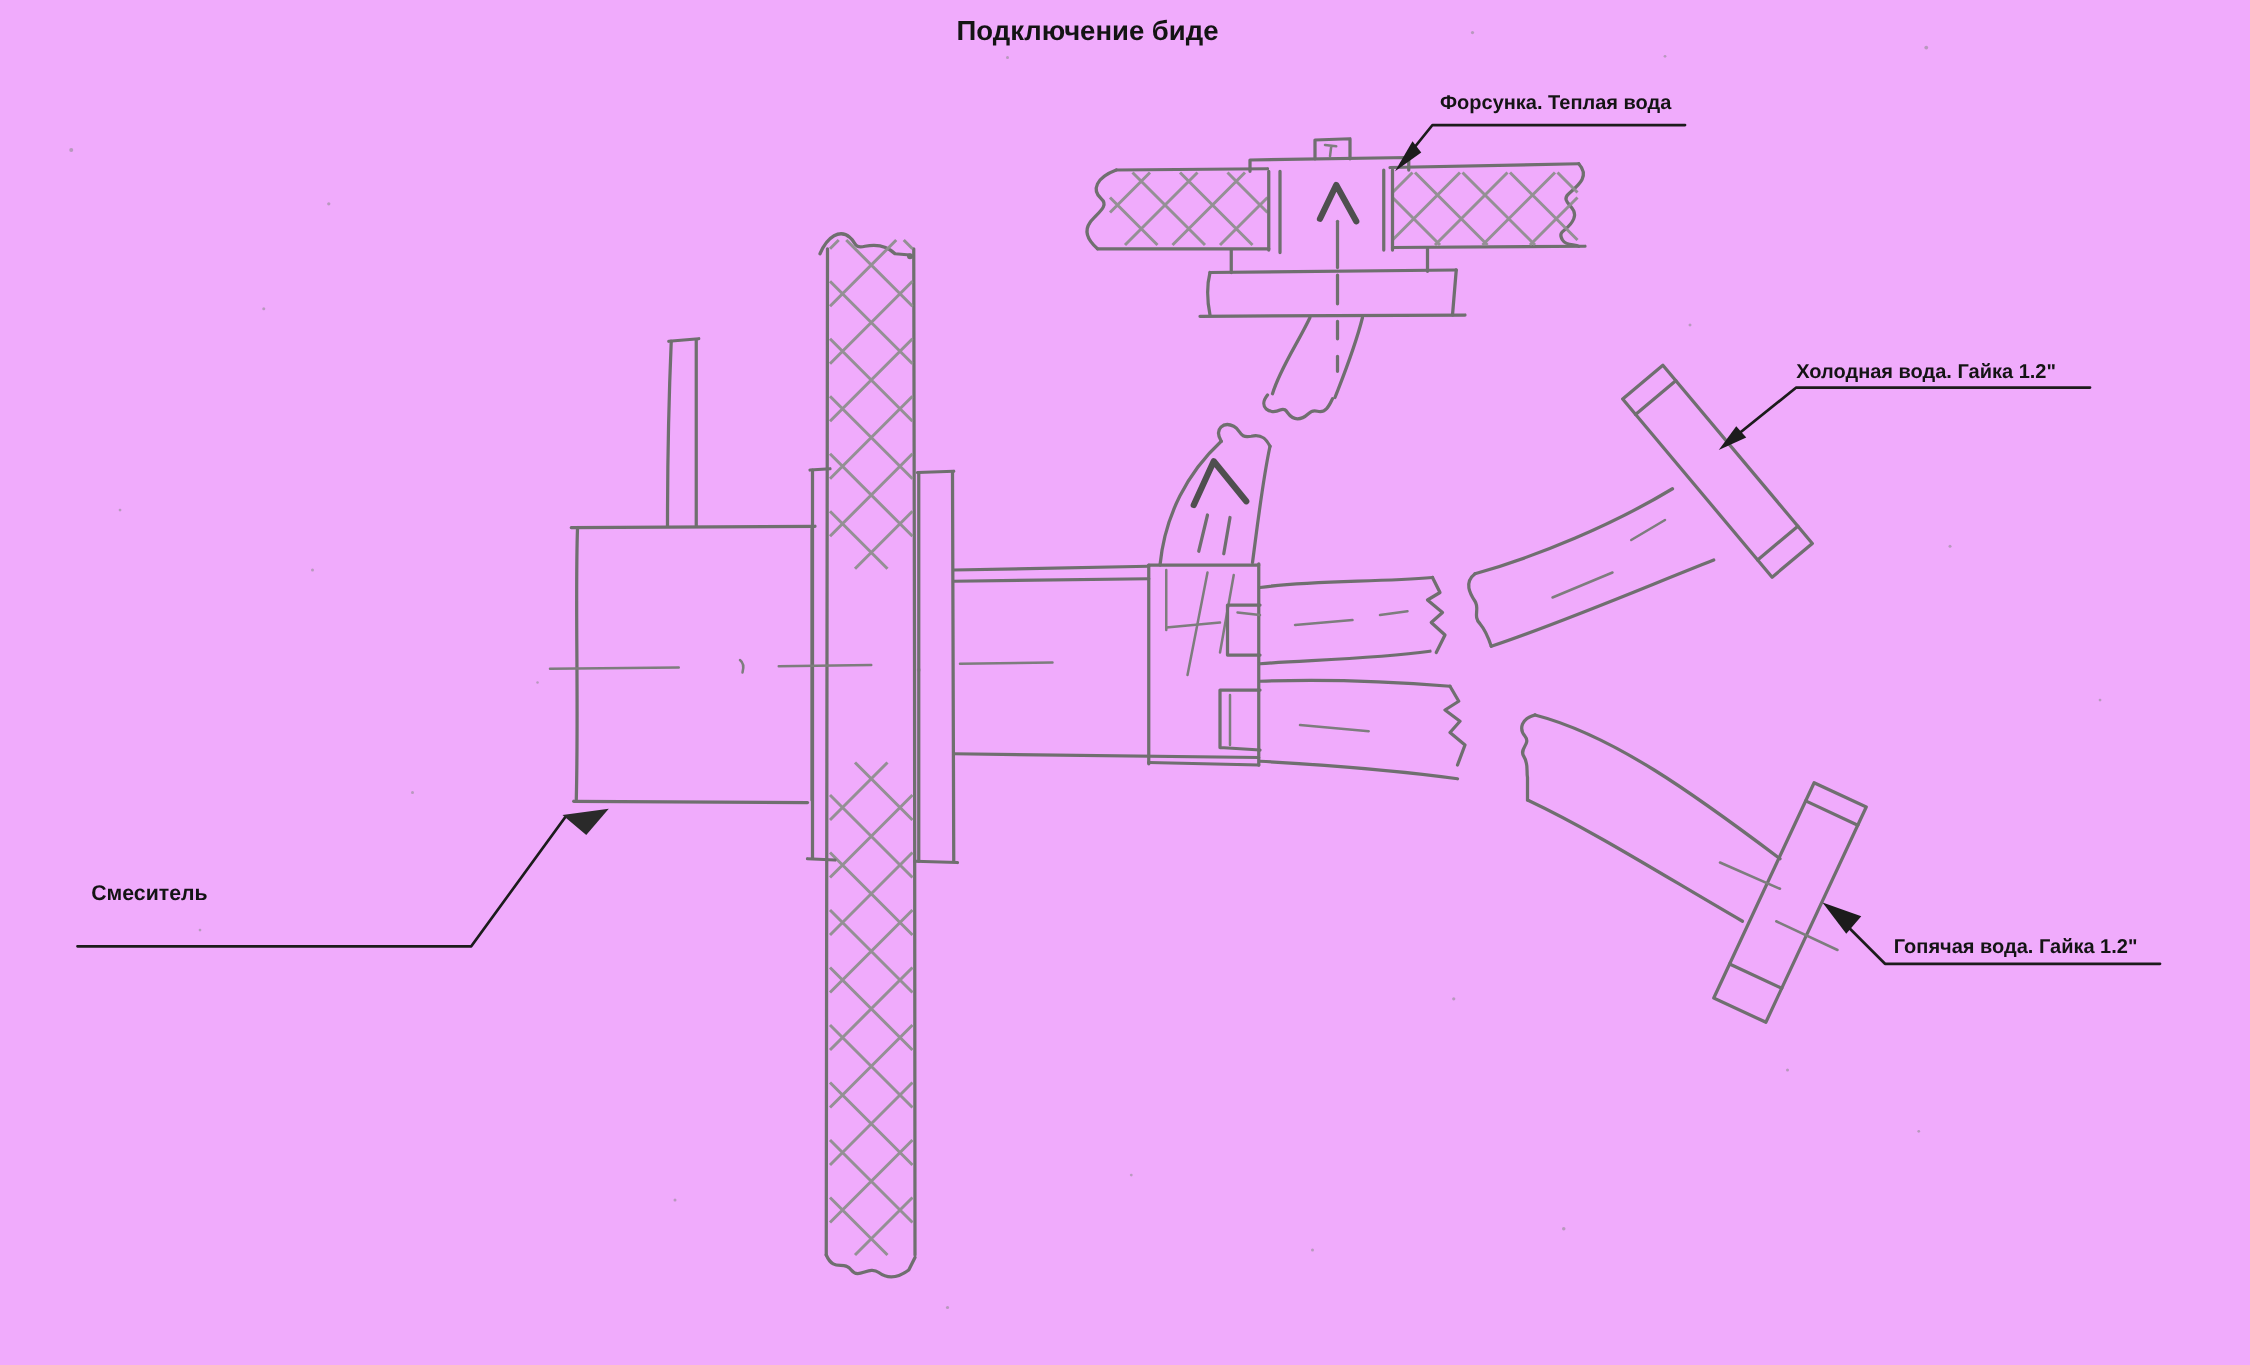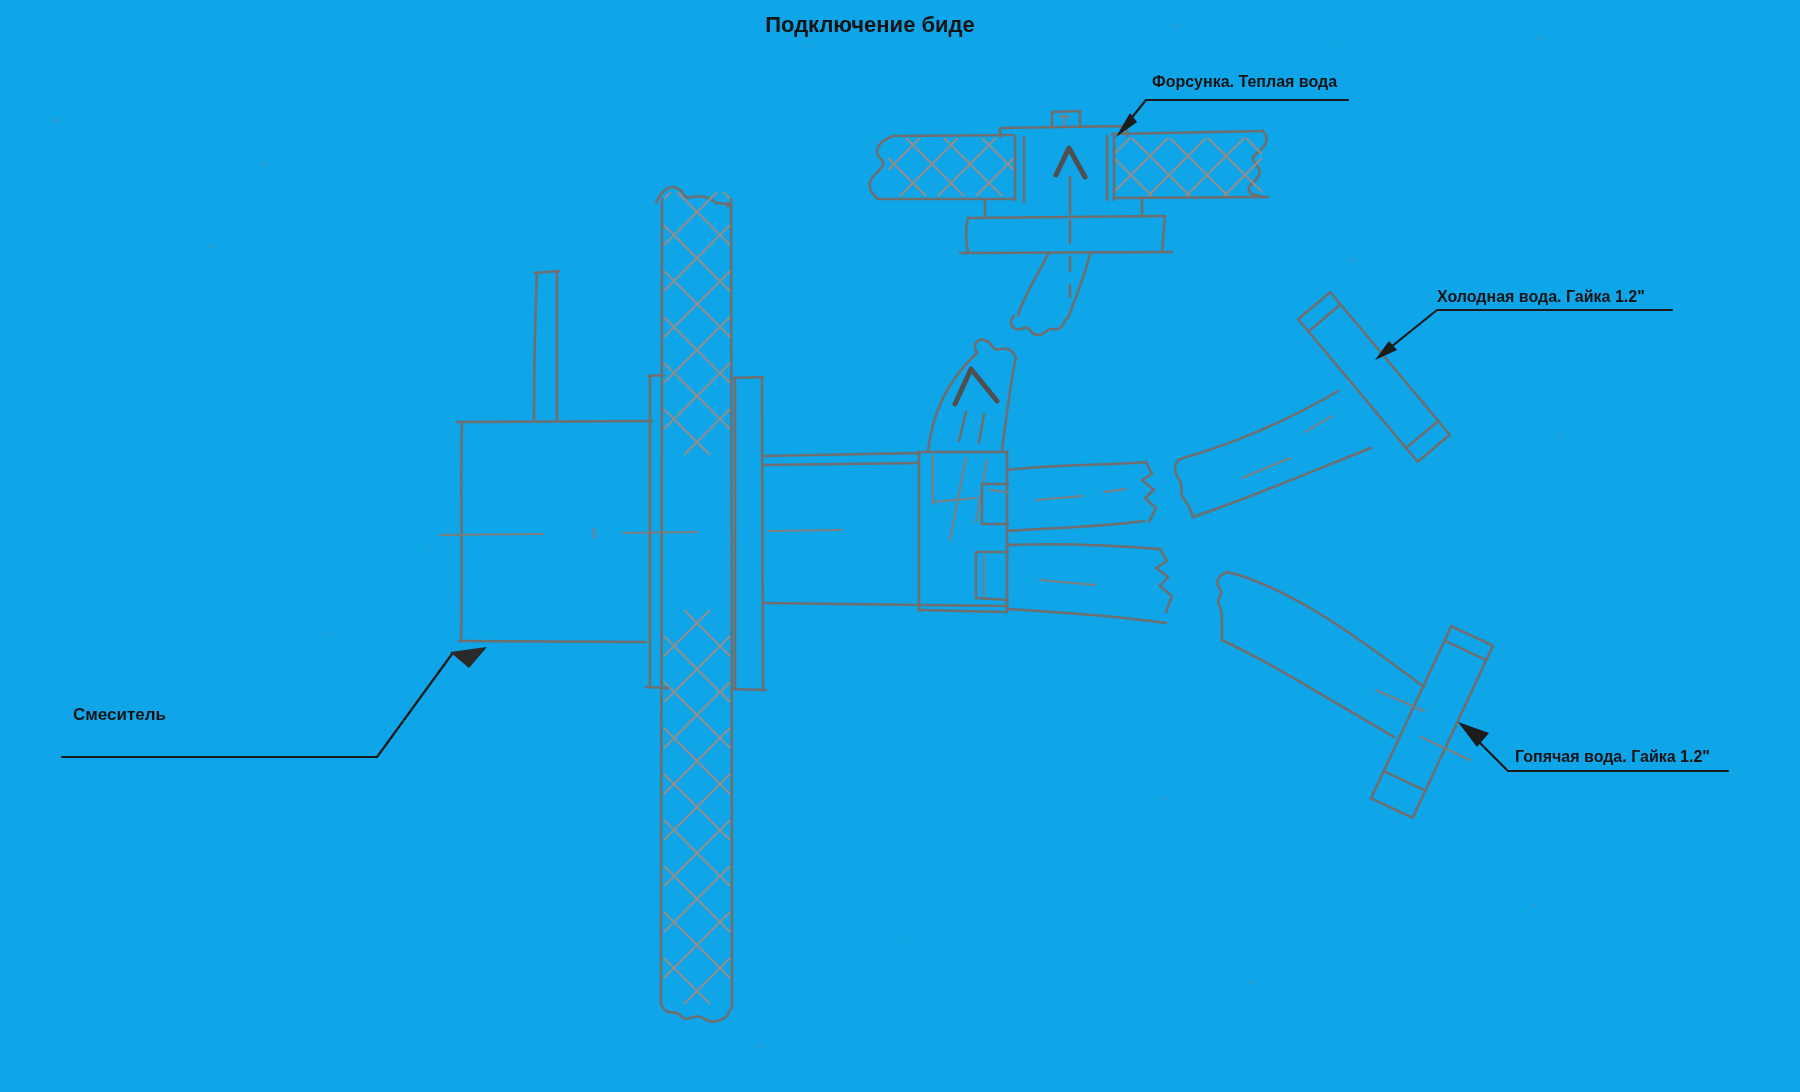--- a/index.html
+++ b/index.html
@@ -1,16 +1,16 @@
 <!DOCTYPE html>
 <html><head>
 <meta charset="utf-8">
 <style>
   html,body{margin:0;padding:0;background:#e8e8e8;}
-  .page{position:relative;width:1800px;height:1092px;background:#0ea5e9;overflow:hidden;
+  .page{position:relative;width:1800px;height:1092px;background:#f0abfc;overflow:hidden;
         font-family:"Liberation Sans", sans-serif;}
   svg{position:absolute;left:0;top:0;}
   text{font-family:"Liberation Sans", sans-serif;font-weight:bold;fill:#141414;}
   .t22{font-size:22px;}
   .t17{font-size:17px;}
   .t16{font-size:16px;}
   .pencil{stroke:#6f6f6f;stroke-width:2.6;fill:none;stroke-linecap:round;stroke-linejoin:round;}
   .pencil-thin{stroke:#7d7d7d;stroke-width:2;fill:none;stroke-linecap:round;}
   .pencil-dark{stroke:#4f4f4f;stroke-width:5;fill:none;stroke-linecap:round;stroke-linejoin:round;}
   .ink{stroke:#1c1c1c;stroke-width:2.2;fill:none;stroke-linecap:round;stroke-linejoin:round;}

